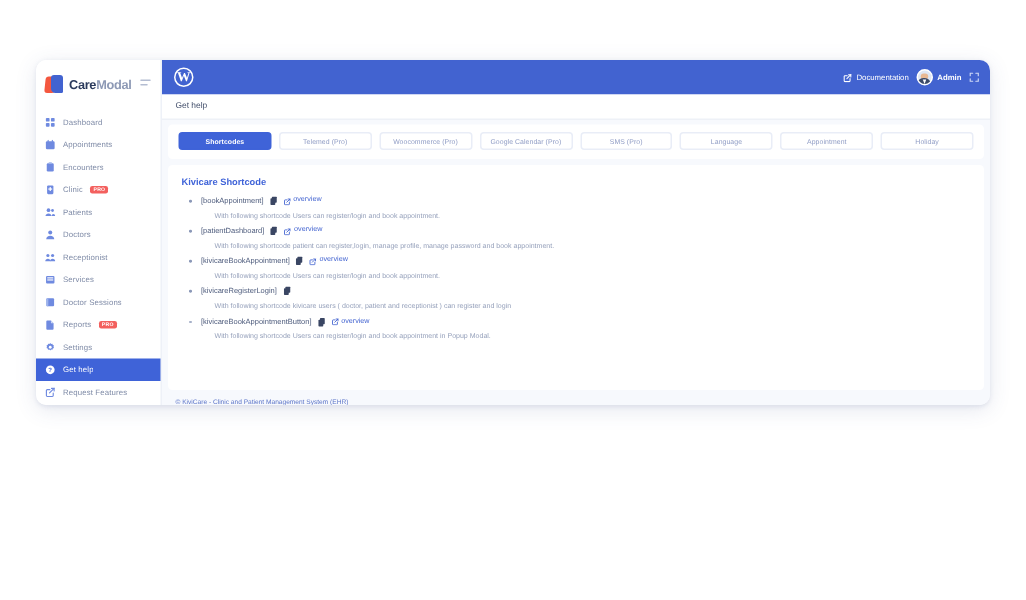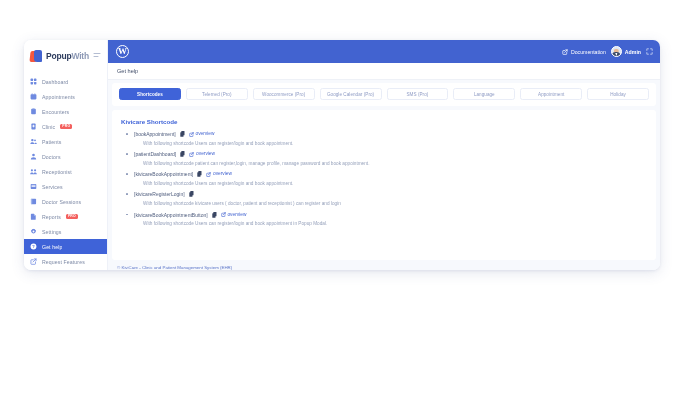--- a/index.html
+++ b/index.html
@@ -263,21 +263,21 @@
 
 <div class="app-window" style="height: 230px;">
 
   <aside class="sidebar">
 
     <div class="brand">
       <span class="brand-mark">
         <span class="sq-a"></span>
           <span class="sq-b"></span>
       </span>
-      <span class="brand-text"><span class="k">Popup</span><span class="c">With</span></span>
+      <span class="brand-text"><span class="k">Care</span><span class="c">Modal</span></span>
       <span class="brand-burger">
         <svg width="8" height="6" viewBox="0 0 8 6">
             <path d="M1 1.5h6M1 4.5h4" stroke="currentColor" stroke-width="1" stroke-linecap="round" fill="none"></path>
           </svg>
       </span>
     </div>
 
     <nav class="menu">
 
       <div class="menu-item">

